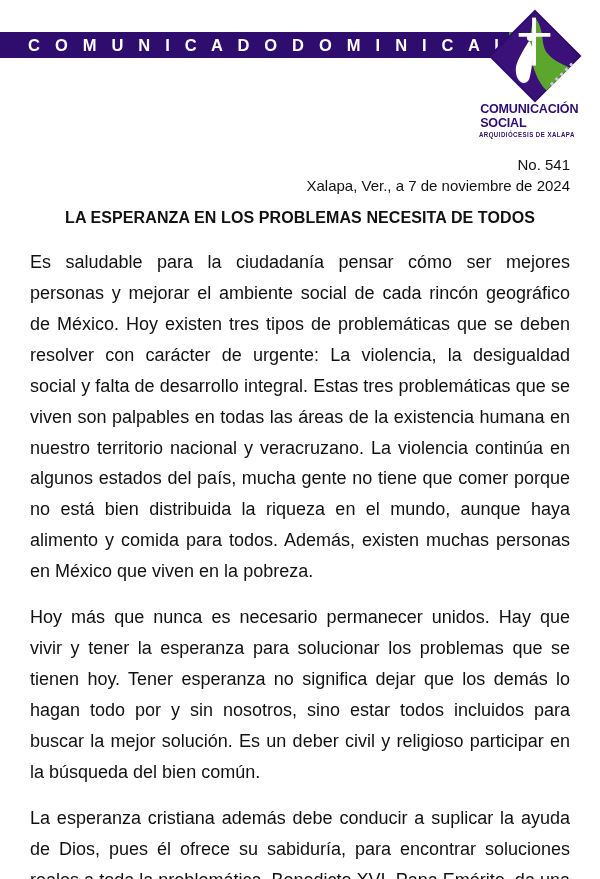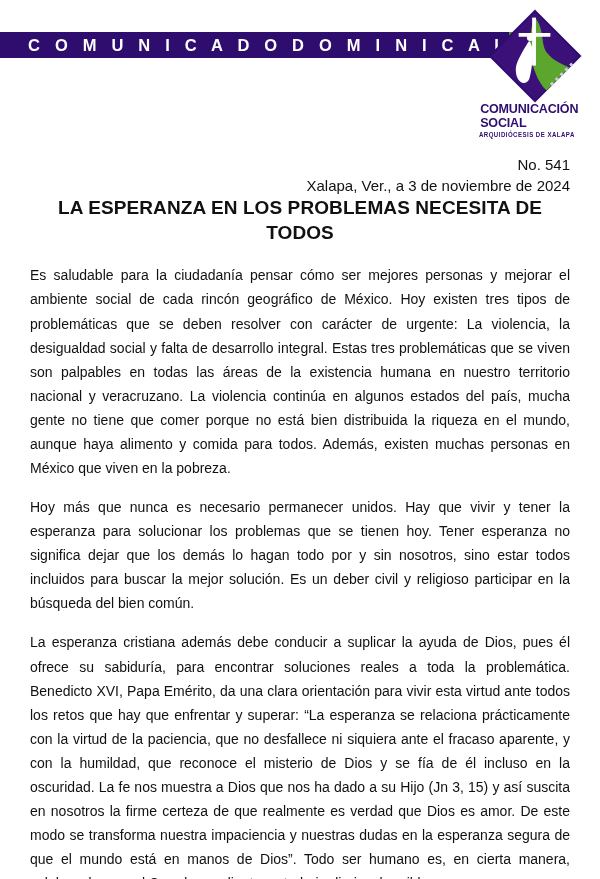--- a/index.html
+++ b/index.html
@@ -102,28 +102,28 @@
 
   
   .doc {
     position: absolute;
     left: 30px;
     top: 196px;
     width: 540px;
   }
   .doc-title {
     text-align: center;
-    font-size: 19px;
+    font-size: 16px;
     font-weight: bold;
     letter-spacing: 0.1px;
-    margin: 0 0 18px 0;
+    margin: 12px 0 18px 0;
     line-height: 1.3;
   }
   .para {
-    font-size: 14px;
+    font-size: 18px;
     line-height: 1.72;
     text-align: justify;
     margin: 0 0 15px 0;
     hyphens: none;
   }
   .para:last-child { margin-bottom: 0; }
 </style>
 </head>
 <body>
 
@@ -159,21 +159,21 @@
       <circle cx="45" cy="31" r="3.4" fill="#ffffff"></circle>
     </svg>
     <span class="logo-name">COMUNICACIÓN SOCIAL</span>
     <span class="logo-sub">ARQUIDIÓCESIS DE XALAPA</span>
   </div>
 
 </div>
 
 <div class="meta">
   <div>No. 541</div>
-  <div>Xalapa, Ver., a 3 de noviembre de 2024</div>
+  <div>Xalapa, Ver., a 7 de noviembre de 2024</div>
 </div>
 
 <div class="doc">
   <h1 class="doc-title">LA ESPERANZA EN LOS PROBLEMAS NECESITA DE TODOS</h1>
 
   <p class="para">Es saludable para la ciudadanía pensar cómo ser mejores personas y mejorar el ambiente social   de cada rincón geográfico de México. Hoy existen tres tipos de problemáticas que se deben resolver con carácter de urgente: La violencia, la desigualdad social y falta de desarrollo integral. Estas tres problemáticas que se viven son palpables en todas las áreas de la existencia humana en nuestro territorio nacional y veracruzano. La  violencia continúa en algunos estados del país, mucha gente no tiene que comer porque no está bien distribuida la riqueza en el mundo, aunque haya alimento y comida para todos. Además, existen muchas personas en México que viven en la pobreza.</p>
   <p class="para">Hoy más que nunca es necesario permanecer unidos. Hay que vivir y tener la esperanza para solucionar los problemas que se tienen hoy. Tener esperanza no significa dejar que los demás lo hagan todo por y sin nosotros, sino estar todos incluidos para buscar la mejor solución. Es un deber civil y religioso participar en la búsqueda del bien común.</p>
   <p class="para">La esperanza cristiana además debe conducir a suplicar la ayuda de Dios, pues él ofrece su sabiduría, para encontrar soluciones reales a toda la problemática. Benedicto XVI, Papa Emérito,  da una clara orientación para vivir esta virtud ante todos los retos que hay que enfrentar y superar: “La esperanza se relaciona prácticamente con la virtud de la paciencia, que no desfallece ni siquiera ante el fracaso aparente, y con la humildad, que reconoce el misterio de Dios y se fía de él incluso en la oscuridad. La fe nos muestra a Dios que nos ha dado a su Hijo (Jn 3, 15) y así suscita en nosotros la firme certeza de que realmente es verdad que Dios es amor. De este modo se transforma nuestra impaciencia y nuestras dudas en la esperanza segura de que el mundo está en manos de Dios”. Todo ser humano es, en cierta manera, colaborador con el Creador mediante su trabajo diario y humilde.</p>
 </div>
 

